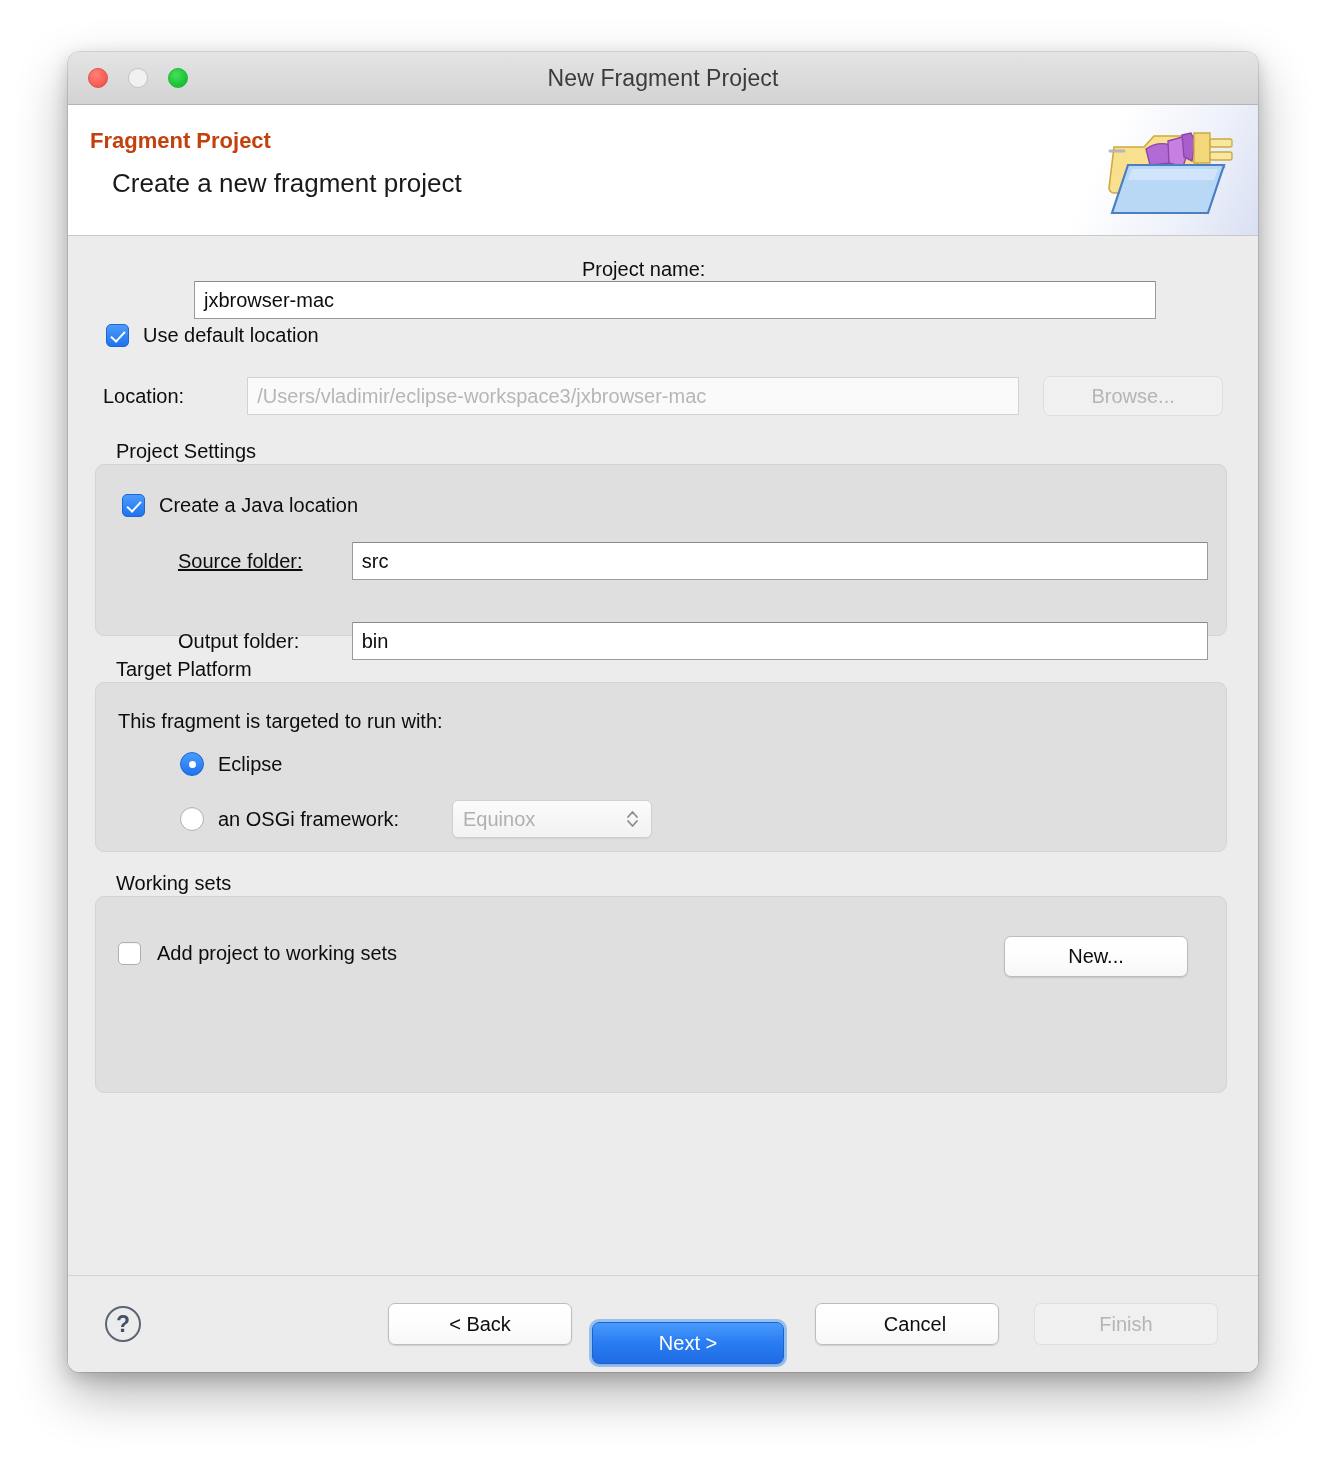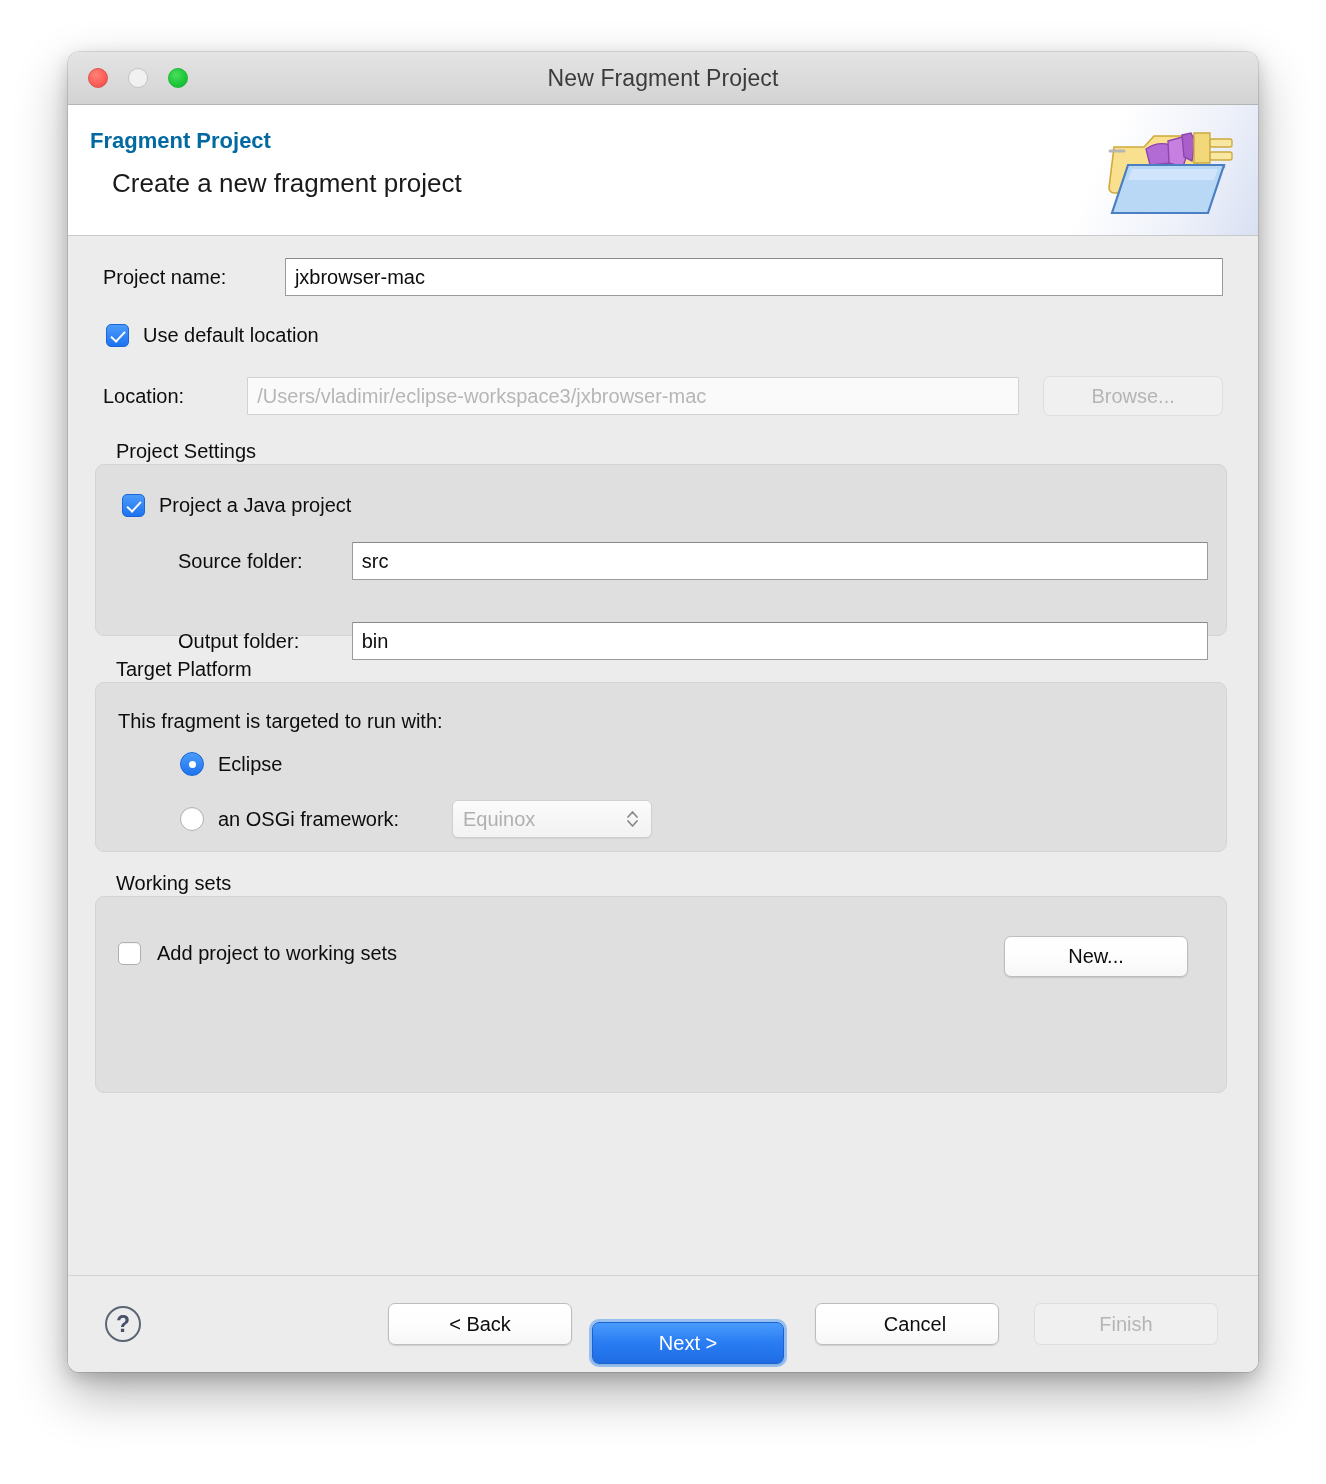--- a/index.html
+++ b/index.html
@@ -82,21 +82,21 @@
     flex: 0 0 131px;
     position: relative;
     background: #ffffff;
     border-bottom: 1px solid #c9c9c9;
     padding: 22px 0 0 22px;
     box-sizing: border-box;
   }
   .wizard-title {
     font-size: 22px;
     font-weight: bold;
-    color: #0369a1;
+    color: #c2410c;
     margin: 0 0 0 0;
     line-height: 28px;
   }
   .wizard-subtitle {
     font-size: 26px;
     color: #1a1a1a;
     margin: 16px 0 0 22px;
     line-height: 24px;
   }
   .wizard-banner {
@@ -326,46 +326,46 @@
         <path d="M26 46 h96 l-16 48 h-96 z" fill="#b8d8f5" stroke="#4a7fc1" stroke-width="2.2"></path>
         <path d="M30 50 h86 l-4 11 h-86 z" fill="#d4e8fb" opacity="0.85"></path>
       </svg>
     </div>
     <div class="wizard-title">Fragment Project</div>
     <div class="wizard-subtitle">Create a new fragment project</div>
   </div>
 
   <div class="dialog-body">
 
-    <div class="row" style="left:35px; top:22px; width:1120px;">
+    <div class="row" style="left:35px; top:22px; width:1120px;flex-direction:column;">
       <span class="lbl" style="width:162px;">Project name:</span>
       <span class="textfield" style="width:962px; height:38px; margin-left:24px;">jxbrowser-mac</span>
     </div>
 
     <div class="row" style="left:38px; top:88px;">
       <span class="cbox on"></span>
       <span class="lbl" style="margin-left:14px;">Use default location</span>
     </div>
 
     <div class="row" style="left:35px; top:140px; width:1120px;">
       <span class="lbl" style="width:110px;">Location:</span>
       <span class="textfield disabled" style="width:798px; height:38px; margin-left:38px;">/Users/vladimir/eclipse-workspace3/jxbrowser-mac</span>
       <span class="btn disabled" style="width:186px; height:40px; margin-left:24px;">Browse...</span>
     </div>
 
     <div class="group-title" style="left:48px; top:204px;">Project Settings</div>
     <div class="group-panel" style="left:27px; top:228px; width:1130px; height:170px;"></div>
 
     <div class="row" style="left:54px; top:258px;">
       <span class="cbox on"></span>
-      <span class="lbl" style="margin-left:14px;">Project a Java project</span>
+      <span class="lbl" style="margin-left:14px;">Create a Java location</span>
     </div>
 
     <div class="row" style="left:110px; top:306px; width:1030px;">
-      <span class="lbl" style="width:158px;">Source folder:</span>
+      <span class="lbl" style="width:158px;text-decoration:underline;">Source folder:</span>
       <span class="textfield" style="width:863px; height:38px; margin-left:17px;">src</span>
     </div>
 
     <div class="row" style="left:110px; top:354px; width:1030px;margin-top:32px;">
       <span class="lbl" style="width:158px;">Output folder:</span>
       <span class="textfield" style="width:863px; height:38px; margin-left:17px;">bin</span>
     </div>
 
     <div class="group-title" style="left:48px; top:422px;">Target Platform</div>
     <div class="group-panel" style="left:27px; top:446px; width:1130px; height:168px;"></div>

